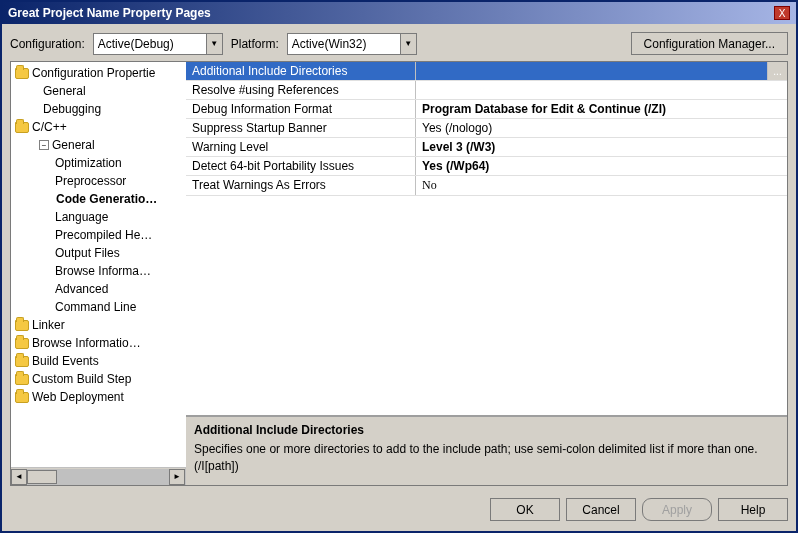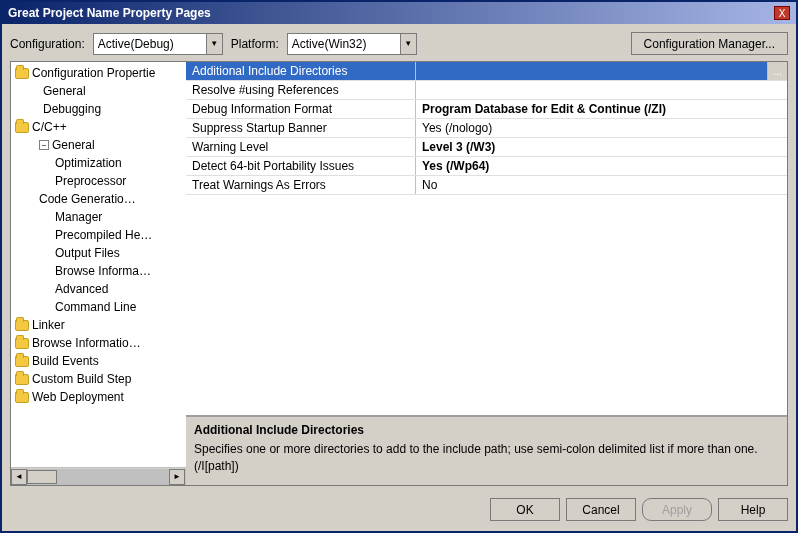--- a/index.html
+++ b/index.html
@@ -326,27 +326,27 @@
               <span class="sidebar-item-label">General</span>
             </div>
             <div class="sidebar-item" style="padding-left: 28px;">
               <span style="width: 16px; display: inline-block;"></span>
               <span class="sidebar-item-label">Optimization</span>
             </div>
             <div class="sidebar-item" style="padding-left: 28px;">
               <span style="width: 16px; display: inline-block;"></span>
               <span class="sidebar-item-label">Preprocessor</span>
             </div>
-            <div class="sidebar-item" style="padding-left: 12px;">
+            <div class="sidebar-item" style="padding-left: 29px; font-weight: bold;">
               <span style="width: 16px; display: inline-block;"></span>
               <span class="sidebar-item-label">Code Generatio…</span>
             </div>
             <div class="sidebar-item" style="padding-left: 28px;">
               <span style="width: 16px; display: inline-block;"></span>
-              <span class="sidebar-item-label">Manager</span>
+              <span class="sidebar-item-label">Language</span>
             </div>
             <div class="sidebar-item" style="padding-left: 28px;">
               <span style="width: 16px; display: inline-block;"></span>
               <span class="sidebar-item-label">Precompiled He…</span>
             </div>
             <div class="sidebar-item" style="padding-left: 28px;">
               <span style="width: 16px; display: inline-block;"></span>
               <span class="sidebar-item-label">Output Files</span>
             </div>
             <div class="sidebar-item" style="padding-left: 28px;">
@@ -415,21 +415,21 @@
             <div class="property-row">
               <div class="property-name">Warning Level</div>
               <div class="property-value bold" style="flex: 1 1 0%;">Level 3 (/W3)</div>
             </div>
             <div class="property-row">
               <div class="property-name">Detect 64-bit Portability Issues</div>
               <div class="property-value bold" style="flex: 1 1 0%;">Yes (/Wp64)</div>
             </div>
             <div class="property-row">
               <div class="property-name">Treat Warnings As Errors</div>
-              <div class="property-value" style="flex: 1 1 0%;">No</div>
+              <div class="property-value" style="flex: 1 1 0%; font-family: Liberation Serif, serif;">No</div>
             </div>
           </div>
 
         <div class="description-panel">
           <div class="description-title">Additional Include Directories</div>
           <div class="description-text">Specifies one or more directories to add to the include path; use semi-colon delimited list if more than one.     (/I[path])</div>
         </div>
 
       </div>
     </div>

